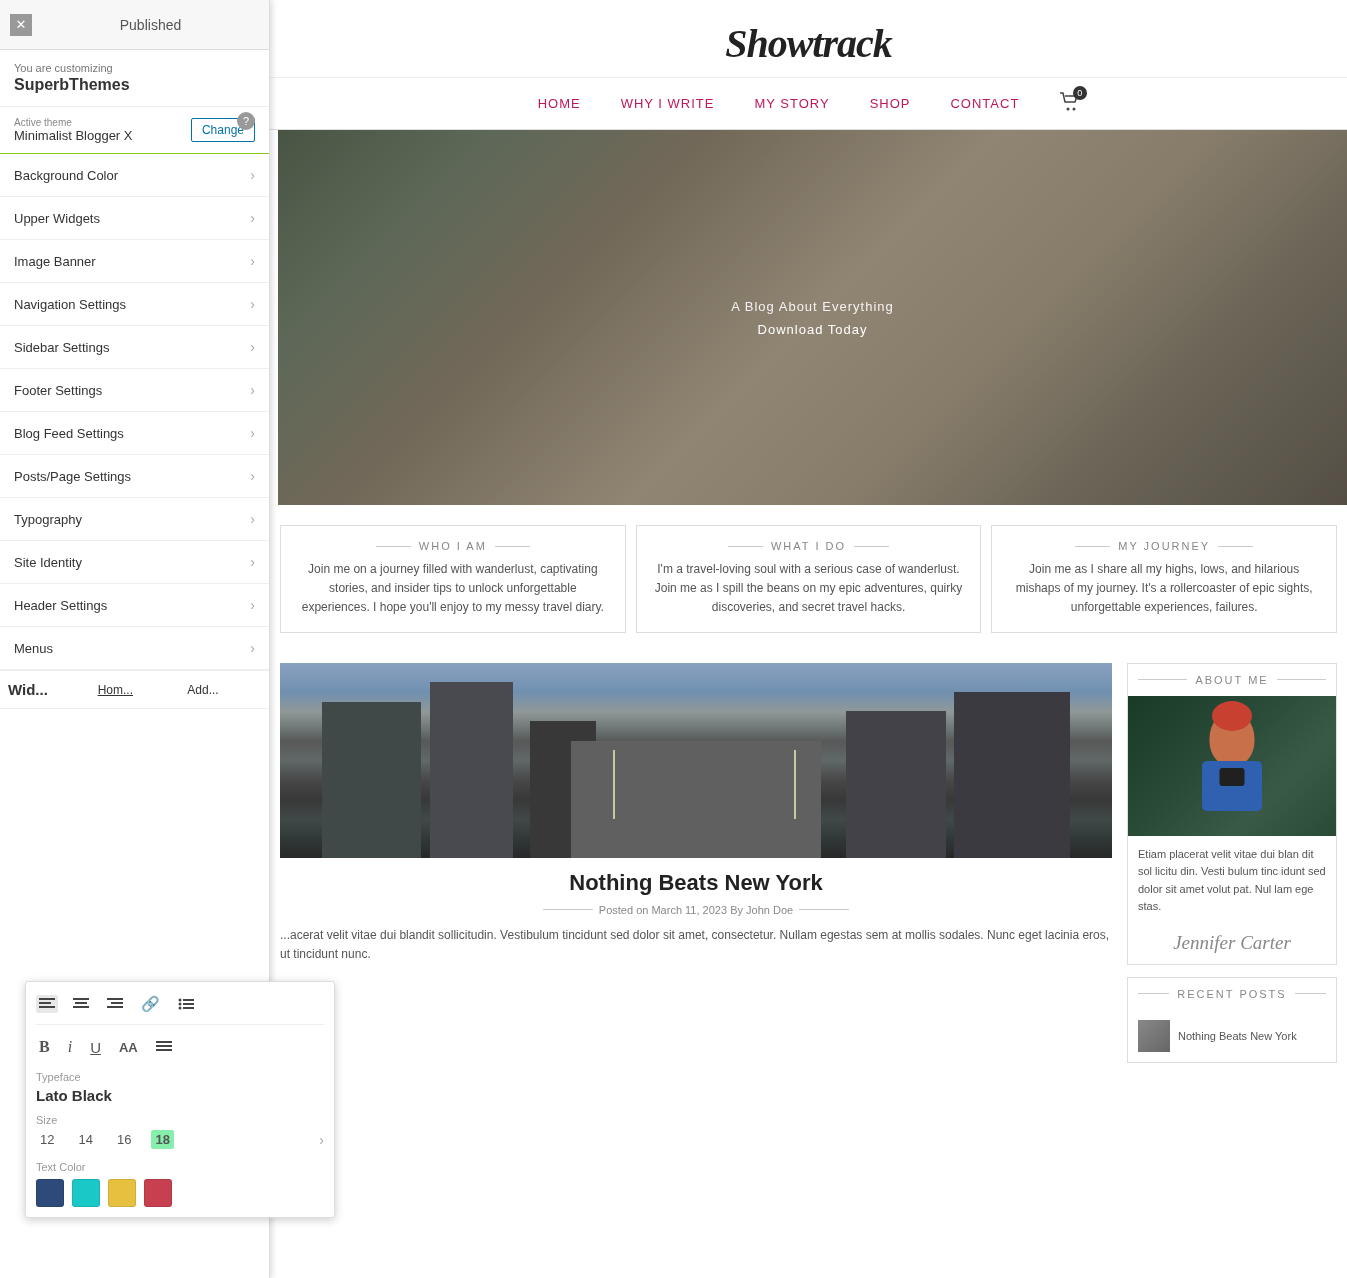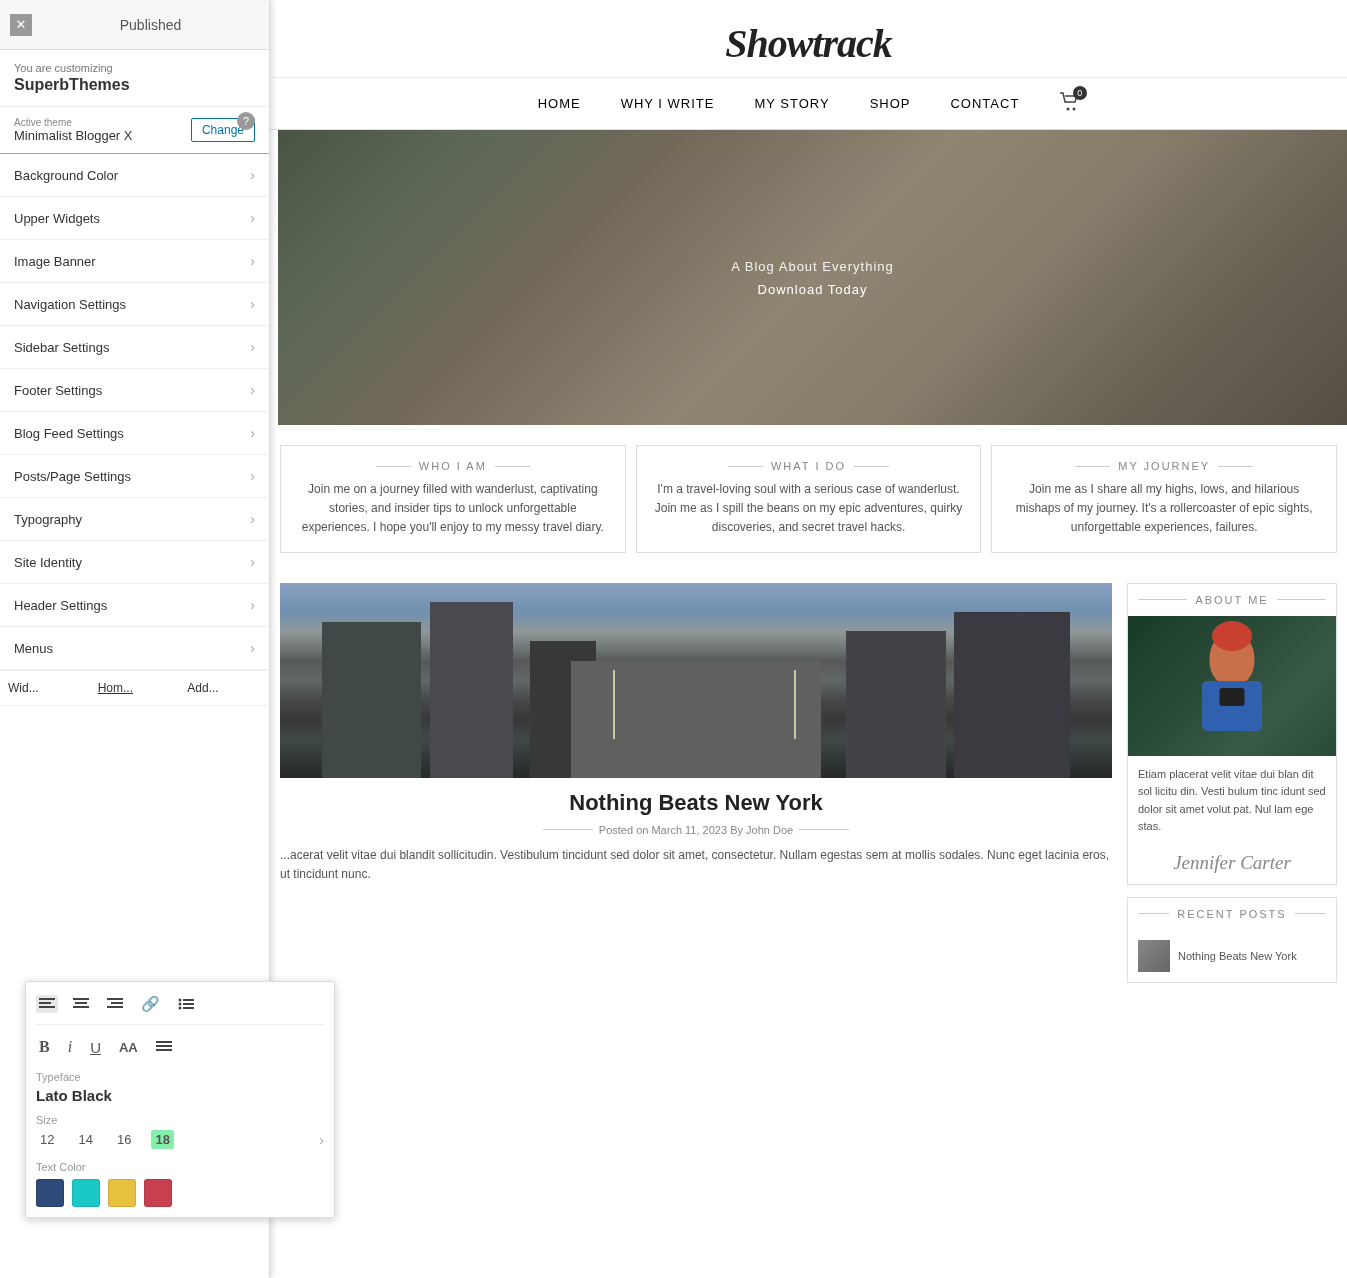--- a/index.html
+++ b/index.html
@@ -262,21 +262,21 @@
       padding: 14px 0;
       border-bottom: 1px solid #ddd;
       font-size: 13px;
       letter-spacing: 1px;
       color: #444;
     }
 
     .nav-item {
       cursor: pointer;
       text-decoration: none;
-      color: #000000;
+      color: #be185d;
     }
 
     .nav-cart {
       position: relative;
       cursor: pointer;
     }
 
     .nav-cart-badge {
       position: absolute;
       top: -6px;
@@ -288,21 +288,21 @@
       height: 14px;
       font-size: 9px;
       display: flex;
       align-items: center;
       justify-content: center;
     }
 
     
     .hero-banner {
       position: relative;
-      height: 295px;
+      height: 375px;
       background: linear-gradient(rgba(0,0,0,0.3), rgba(0,0,0,0.3)),
         linear-gradient(135deg, #6b7c5e 0%, #8a9170 25%, #b8a898 50%, #c8b8a8 75%, #d4c4b4 100%);
       display: flex;
       flex-direction: column;
       align-items: center;
       justify-content: center;
       color: #fff;
       text-align: center;
       overflow: hidden;
       margin-left: 8px;
@@ -580,21 +580,21 @@
       <div class="menu-item">
         <span>Header Settings</span>
         <span class="menu-item-chevron">›</span>
       </div>
       <div class="menu-item">
         <span>Menus</span>
         <span class="menu-item-chevron">›</span>
       </div>
 
       <div style="display:flex; border-top:1px solid #eee;">
-        <div class="menu-item" style="flex:1; font-size:12px; padding:10px 8px;">
+        <div class="menu-item" style="flex:1; font-size:15px; padding:10px 8px;font-weight:bold;">
           <span>Wid...</span>
         </div>
         <div class="menu-item" style="flex:1; font-size:12px; padding:10px 8px;text-decoration:underline;">
           <span>Hom...</span>
         </div>
         <div class="menu-item" style="flex:1; font-size:12px; padding:10px 8px;">
           <span>Add...</span>
         </div>
       </div>
     </div>

